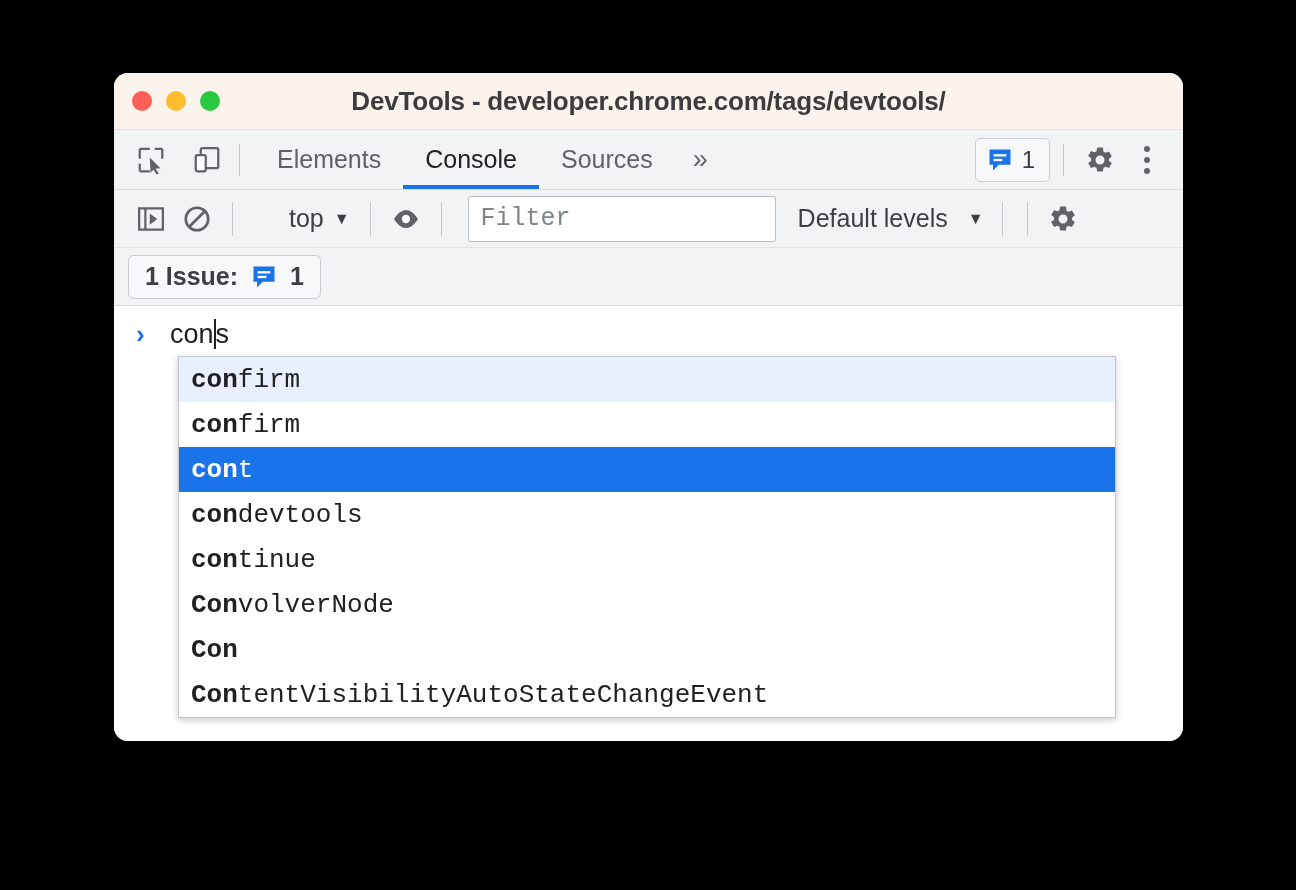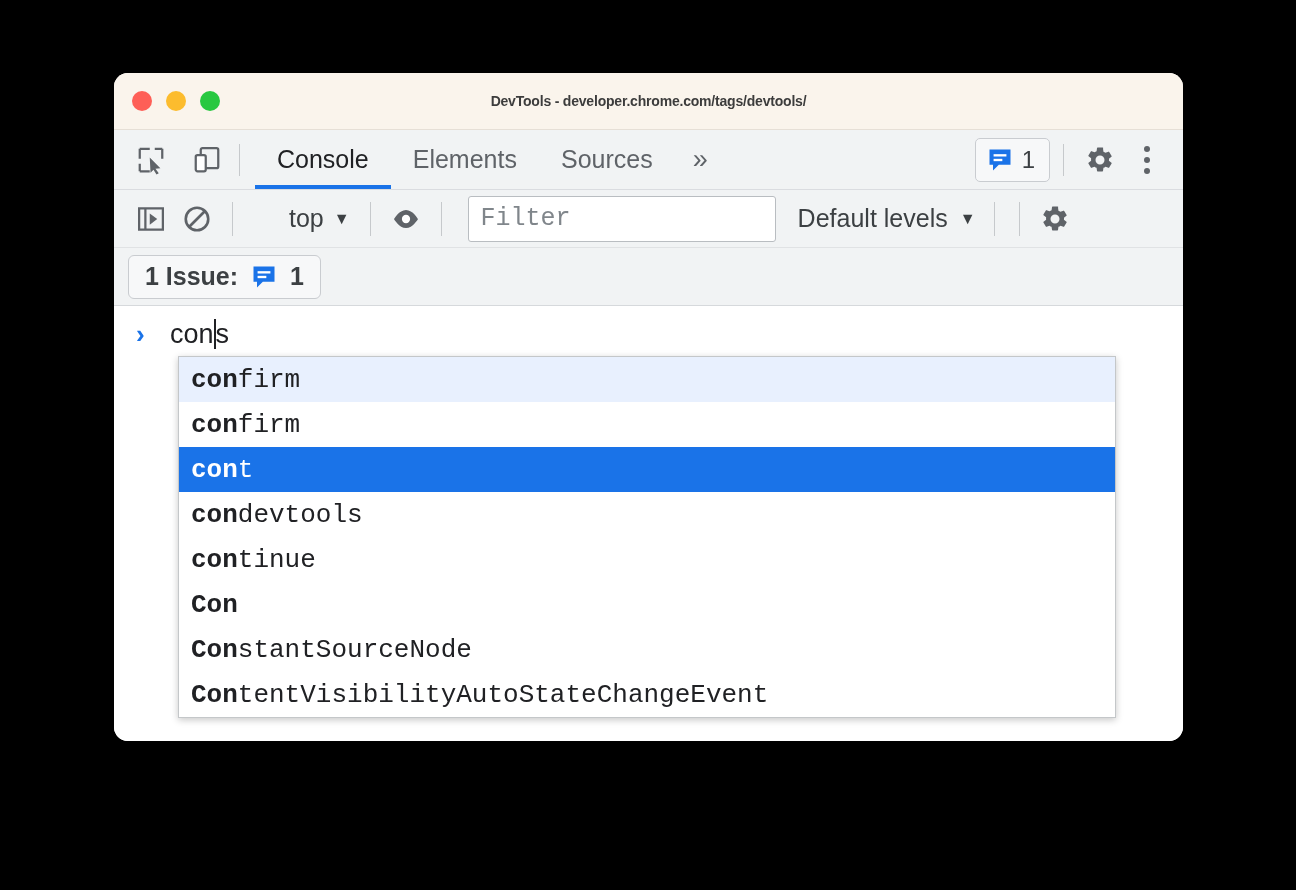--- a/index.html
+++ b/index.html
@@ -50,21 +50,21 @@
     display: block;
   }
   .tl.red    { background: #fe5f57; }
   .tl.yellow { background: #fcbc2e; }
   .tl.green  { background: #28c840; }
 
   .window-title {
     position: absolute;
     left: 0; right: 0;
     text-align: center;
-    font-size: 14px;
+    font-size: 26px;
     font-weight: bold;
     color: #3c3c3c;
     letter-spacing: -0.2px;
     pointer-events: none;
   }
 
   
   .tabbar {
     height: 60px;
     background: #f1f3f4;
@@ -197,21 +197,21 @@
     margin-left: 14px;
     font-family: Liberation Mono, monospace;
   }
   .filter-box span {
     font-size: 25px;
     color: #80868b;
   }
   .levels {
     display: flex;
     align-items: center;
-    gap: 12px;
+    gap: 20px;
     font-size: 25px;
     color: #3c4043;
     margin-left: 22px;
     white-space: nowrap;
   }
   .tool-sep {
     width: 1px;
     height: 34px;
     background: #c6c9cc;
     margin: 0 12px;
@@ -331,22 +331,22 @@
       </div>
       <div class="icon-btn">
         <svg width="30" height="30" viewBox="0 0 24 24">
           <rect x="7" y="2.5" width="14" height="16" rx="1.4" fill="none" stroke="#5f6368" stroke-width="1.8"></rect>
           <rect x="3" y="8" width="8" height="13" rx="1.4" fill="#ffffff" stroke="#5f6368" stroke-width="1.8"></rect>
         </svg>
       </div>
     </div>
     <div class="vsep"></div>
     <div class="tabs">
+      <div class="tab">Elements</div>
       <div class="tab active">Console</div>
-      <div class="tab">Elements</div>
       <div class="tab">Sources</div>
       <div class="tab-more">»</div>
     </div>
     <div class="tb-right">
       <div class="issues-chip">
         <svg width="28" height="28" viewBox="0 0 24 24">
           <path d="M3 3 h18 v13 h-10 l-5 5 v-5 h-3 Z" fill="#1a73e8"></path>
           <rect x="6.5" y="7" width="11" height="2" fill="#ffffff"></rect>
           <rect x="6.5" y="11" width="7.5" height="2" fill="#ffffff"></rect>
         </svg>
@@ -426,19 +426,19 @@
       <span class="prompt-chevron">›</span>
       <span class="prompt-text"><span>con</span><span class="caret-bar"></span><span>s</span></span>
     </div>
 
     <div class="ac-popup" id="ac-popup">
         <div class="ac-item hover"><span class="pre">con</span><span>firm</span></div>
         <div class="ac-item"><span class="pre">con</span><span>firm</span></div>
         <div class="ac-item selected"><span class="pre">con</span><span>t</span></div>
         <div class="ac-item"><span class="pre">con</span><span>devtools</span></div>
         <div class="ac-item"><span class="pre">con</span><span>tinue</span></div>
+        <div class="ac-item"><span class="pre">Con</span><span>volverNode</span></div>
         <div class="ac-item"><span class="pre">Con</span></div>
-        <div class="ac-item"><span class="pre">Con</span><span>stantSourceNode</span></div>
         <div class="ac-item"><span class="pre">Con</span><span>tentVisibilityAutoStateChangeEvent</span></div>
       </div>
   </div>
 
 </div>
 
 </body></html>

